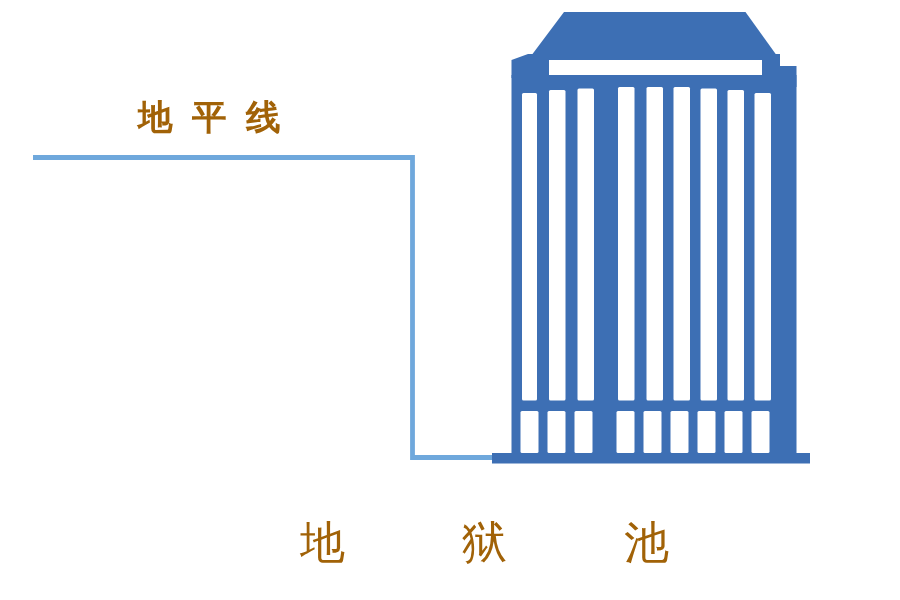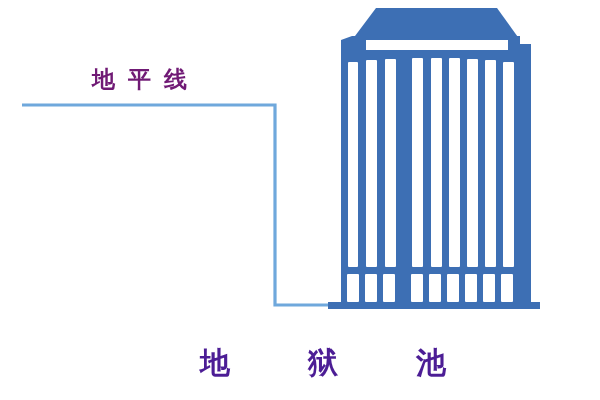--- a/index.html
+++ b/index.html
@@ -21,33 +21,33 @@
     top: 0;
     width: 600px;
     height: 400px;
   }
   .label-horizon {
     position: absolute;
     left: 92px;
     top: 64px;
     font-size: 23px;
     font-weight: 700;
-    color: #701a75;
+    color: #a16207;
     letter-spacing: 13px;
     line-height: 30px;
     white-space: nowrap;
     font-family: "DejaVu Sans", "Liberation Sans", sans-serif;
   }
   .label-bottom {
     position: absolute;
     left: 200px;
     top: 344px;
     font-size: 30px;
-    font-weight: 700;
-    color: #4c1d95;
+    font-weight: 400;
+    color: #a16207;
     letter-spacing: 78px;
     line-height: 38px;
     white-space: nowrap;
     font-family: "DejaVu Serif", "Liberation Serif", serif;
   }
 </style>
 </head>
 <body>
 
 <div id="stage">

